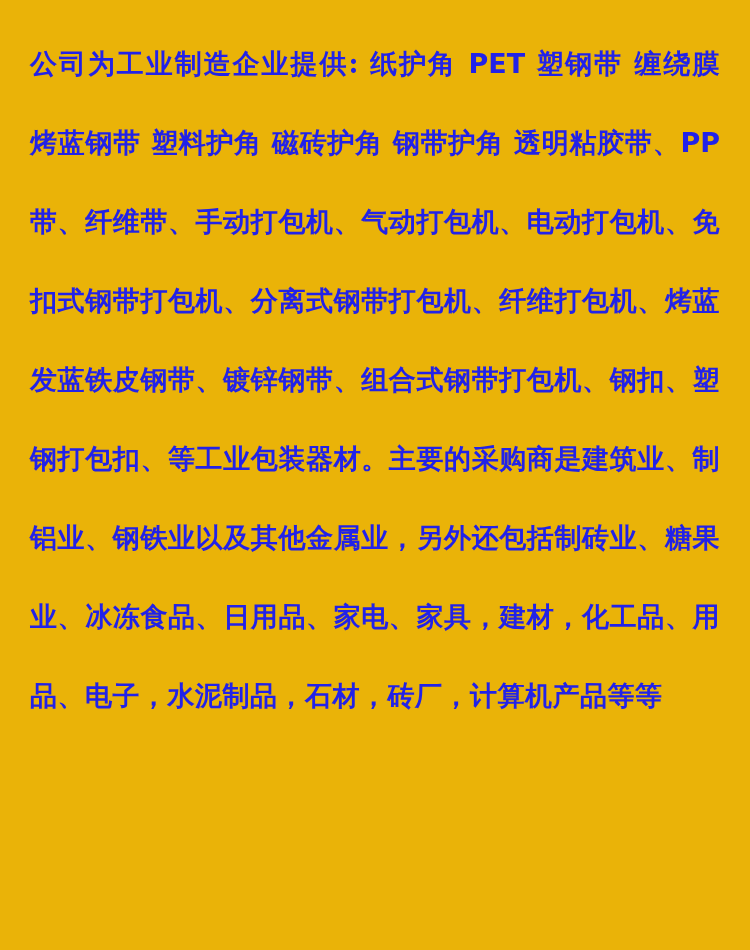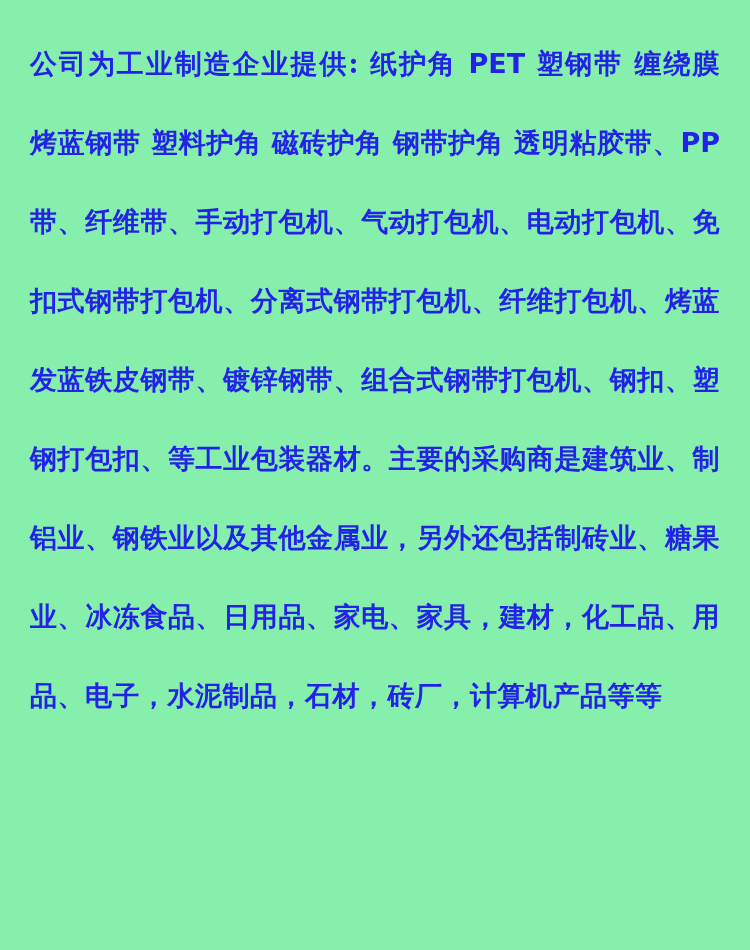--- a/index.html
+++ b/index.html
@@ -34,15 +34,15 @@
   }
   .latin {
     font-family: "DejaVu Sans", "Liberation Sans", sans-serif;
     font-weight: 700;
     letter-spacing: 0;
   }
 </style>
 </head>
 <body>
 
-<div id="page" style="background: #86efac;">
+<div id="page" style="background: #eab308;">
   <div id="body-text" style="color: rgb(34, 34, 232);">公司为工业制造企业提供: 纸护角 <span class="latin">PET</span> 塑钢带 缠绕膜 烤蓝钢带 塑料护角 磁砖护角 钢带护角 透明粘胶带、<span class="latin">PP</span> 带、纤维带、手动打包机、气动打包机、电动打包机、免扣式钢带打包机、分离式钢带打包机、纤维打包机、烤蓝发蓝铁皮钢带、镀锌钢带、组合式钢带打包机、钢扣、塑钢打包扣、等工业包装器材。主要的采购商是建筑业、制铝业、钢铁业以及其他金属业，另外还包括制砖业、糖果业、冰冻食品、日用品、家电、家具，建材，化工品、用品、电子，水泥制品，石材，砖厂，计算机产品等等</div>
 </div>
 
 </body></html>

